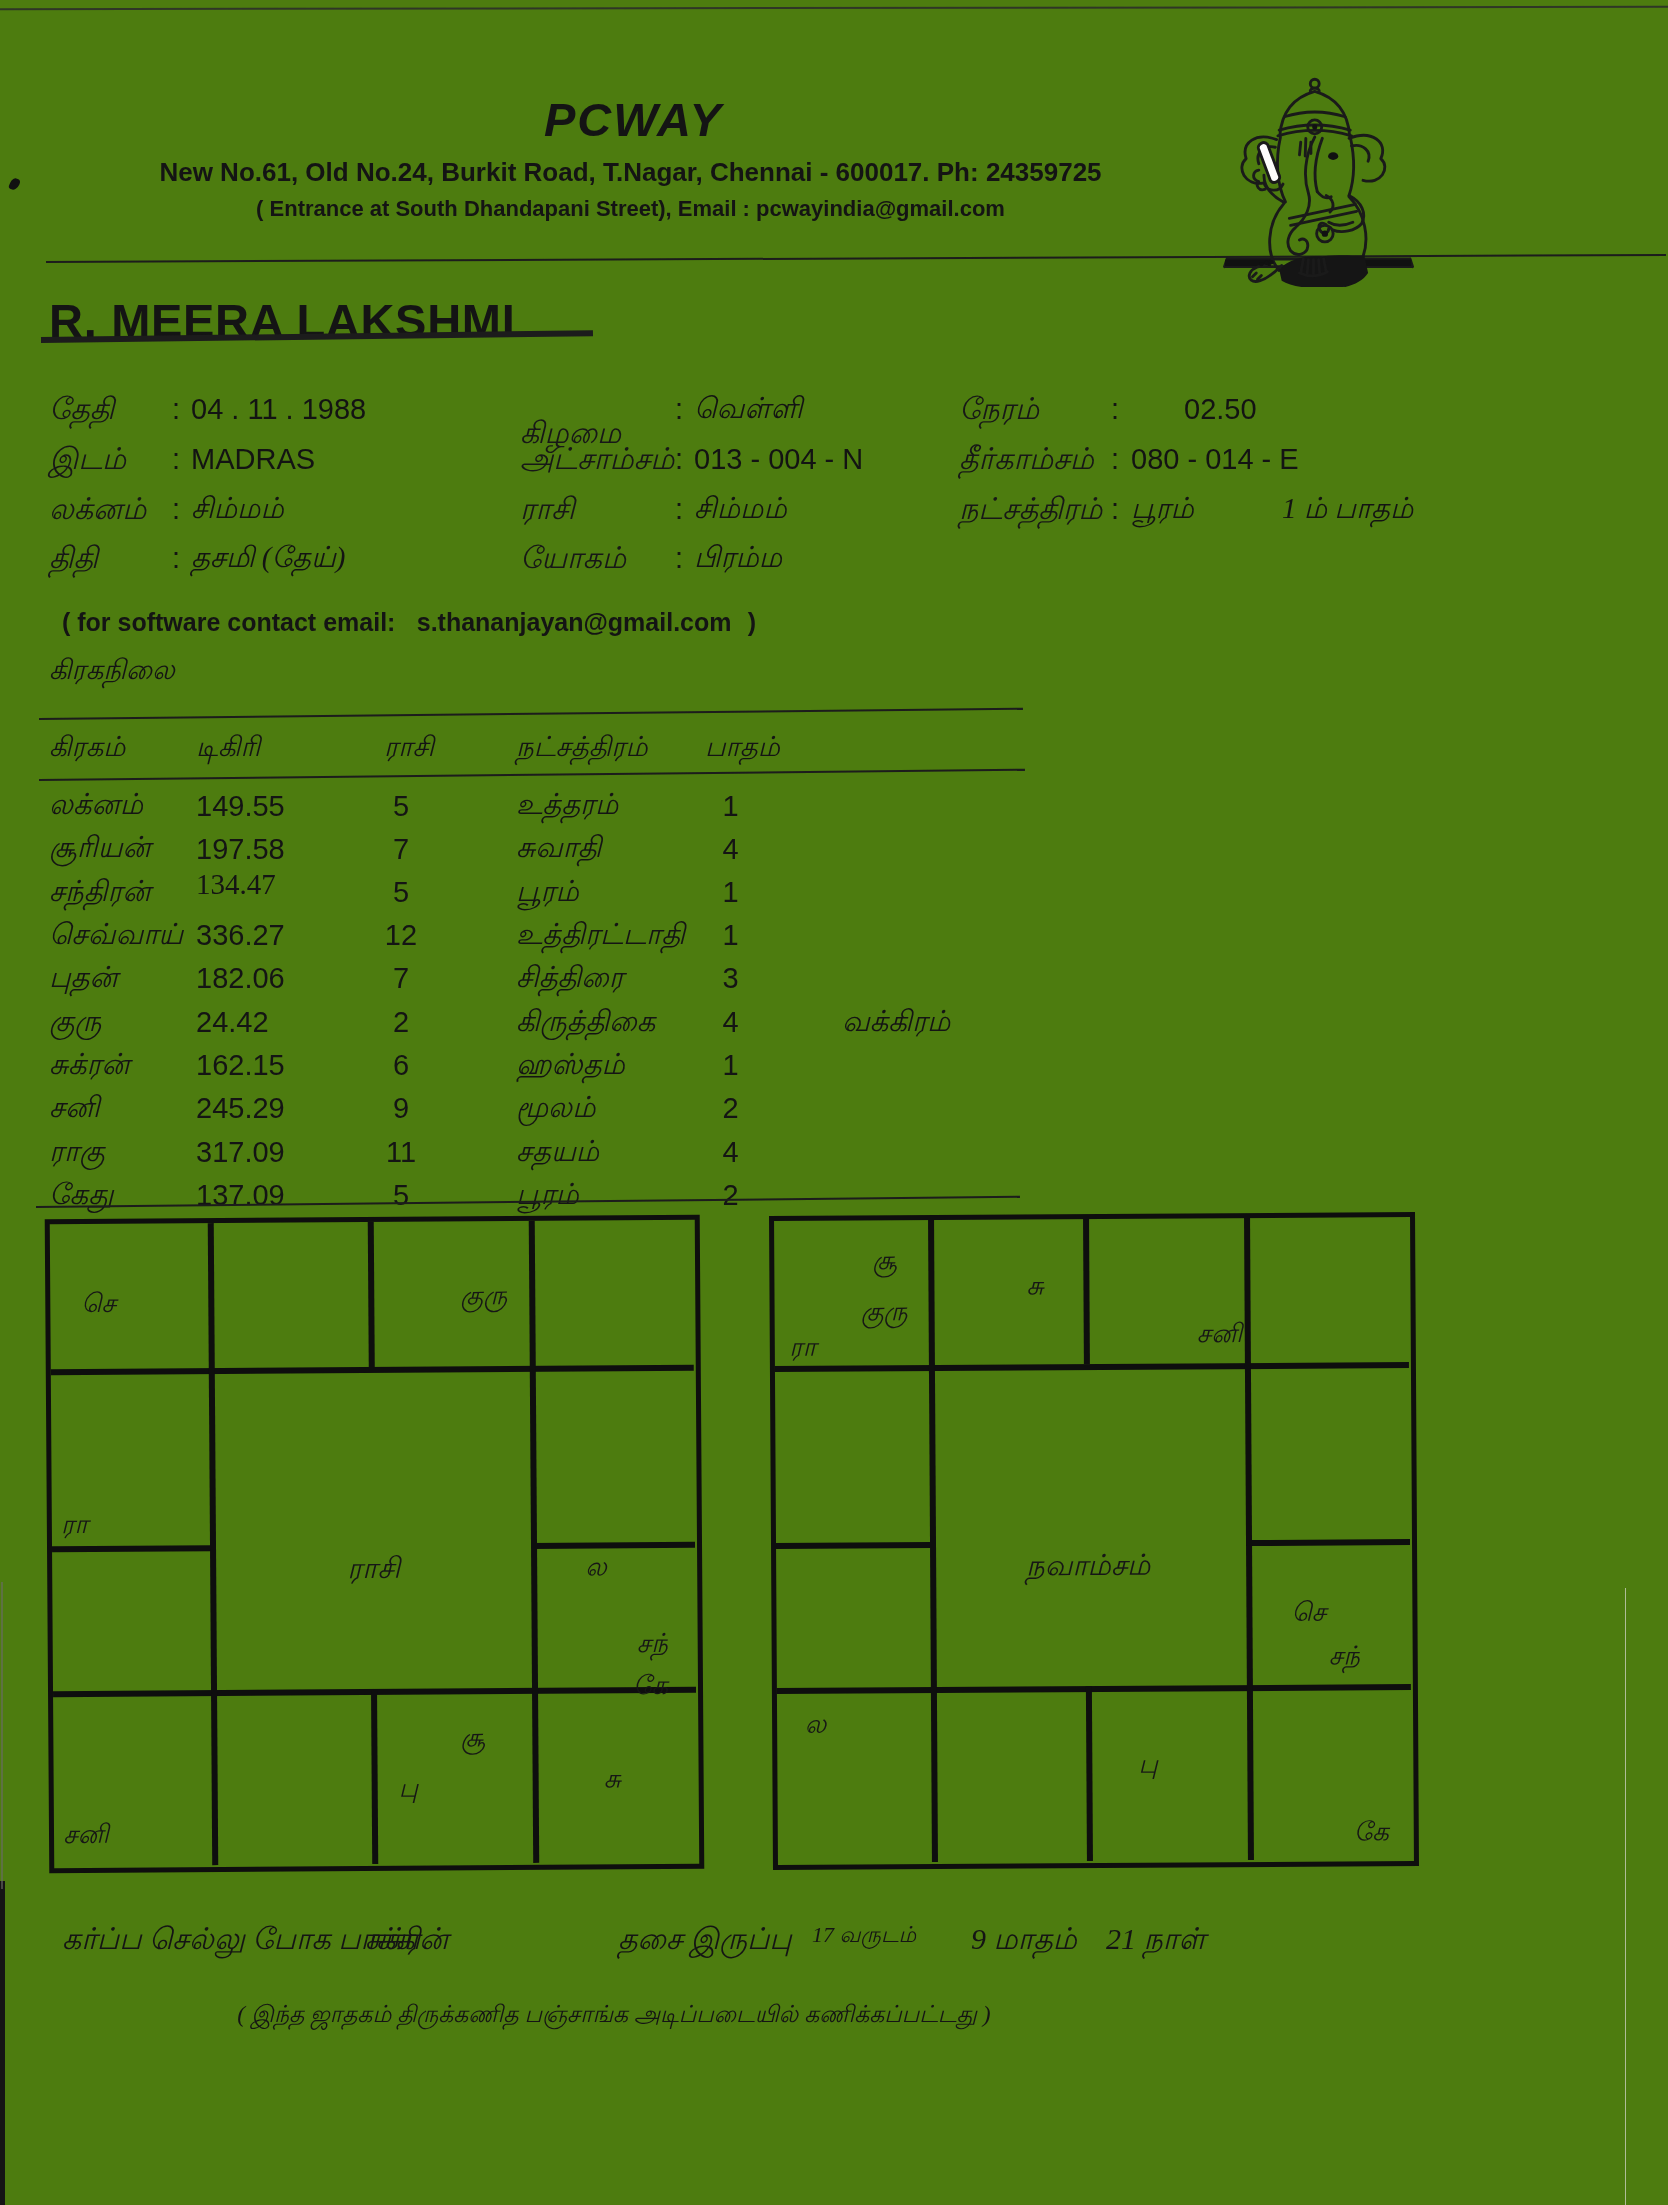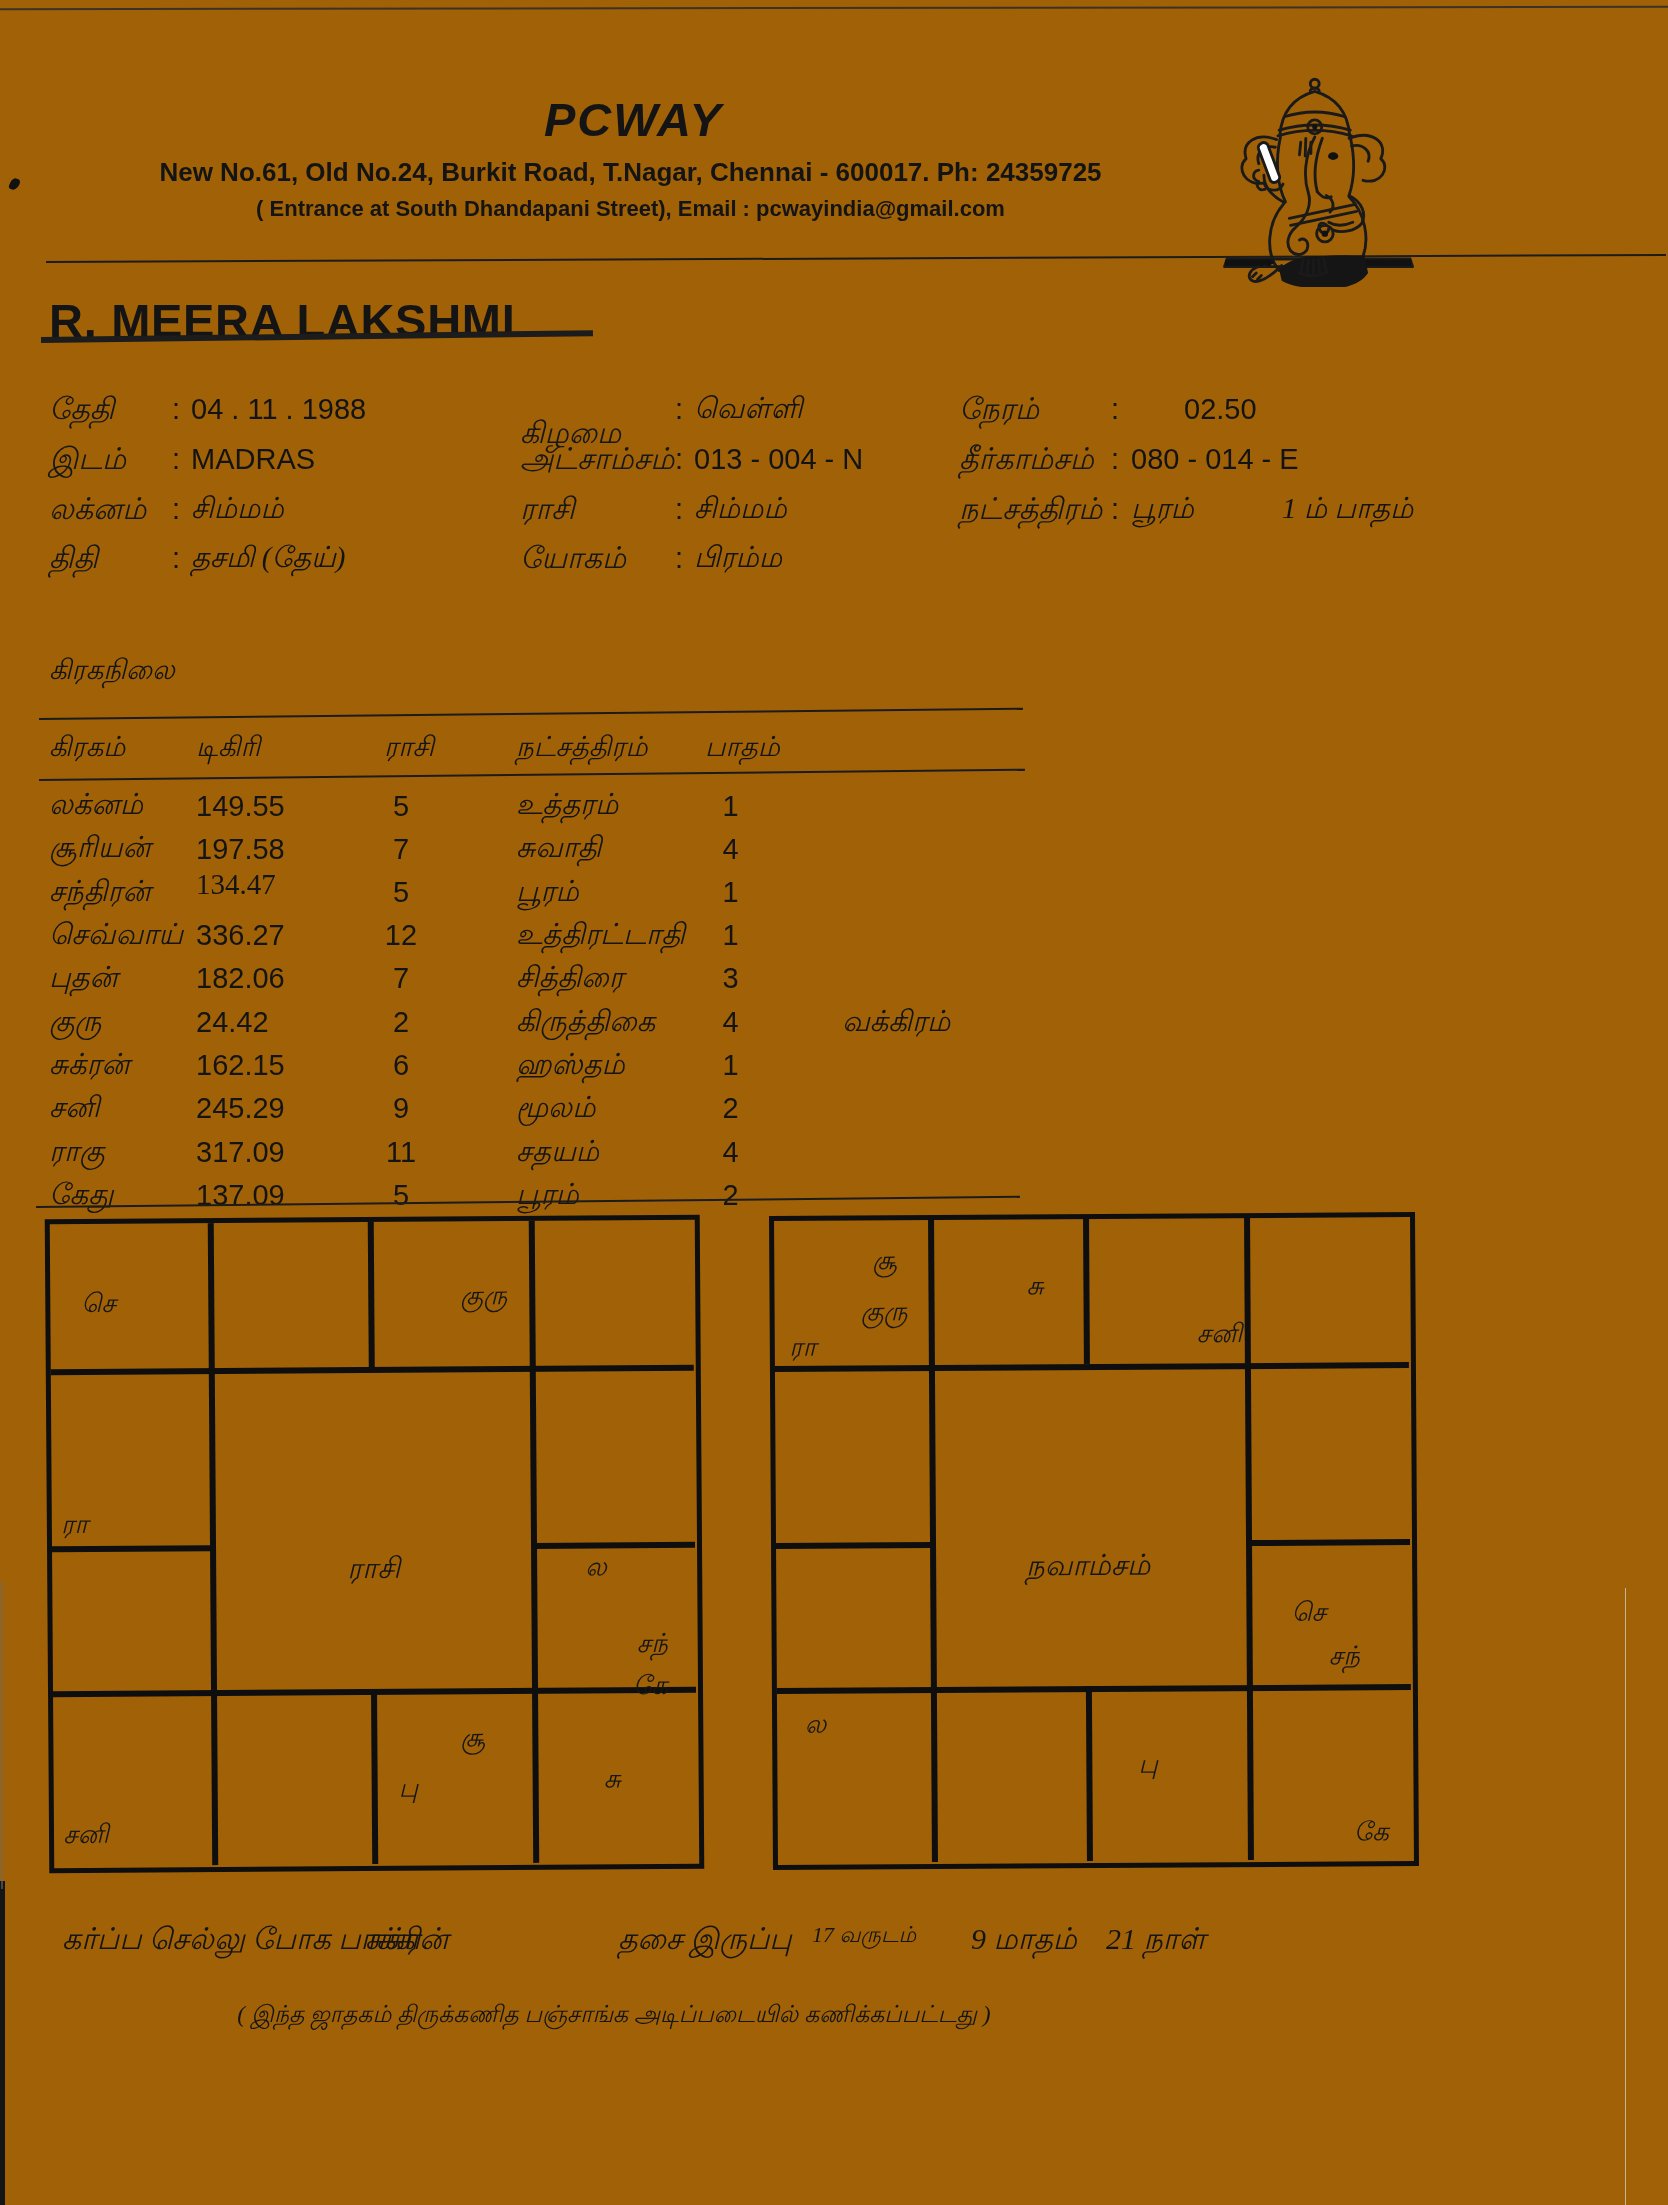--- a/index.html
+++ b/index.html
@@ -1,16 +1,16 @@
 <!DOCTYPE html>
 <html style="font-size:10.5px"><head>
 <meta charset="utf-8">
 <style>
   html,body{margin:0;padding:0;background:#e8e8e6;}
-  .page{position:relative;width:1668px;height:2205px;background:#a16207;overflow:hidden;
+  .page{position:relative;width:1668px;height:2205px;background:#4d7c0f;overflow:hidden;
         color:#141414;font-family:"Liberation Sans","DejaVu Sans",sans-serif;}
   .abs{position:absolute;white-space:nowrap;}
   .ta{font-family:"Liberation Serif","DejaVu Serif",serif;font-style:italic;}
   .en{font-family:"Liberation Sans","DejaVu Sans",sans-serif;}
   .b{font-weight:bold;}
   .rule{position:absolute;background:#1c1c1c;}
   .chart{position:absolute;border:5.9px solid #0e0e0e;box-sizing:border-box;}
   .hl{position:absolute;height:5.9px;background:#0e0e0e;}
   .vl{position:absolute;width:5.9px;background:#0e0e0e;}
   .cl{position:absolute;font-family:"Liberation Serif","DejaVu Serif",serif;
@@ -145,20 +145,25 @@
 
   <div class="abs ta dl" style="left:959px;top:442px;">தீர்காம்சம்</div>
   <div class="abs dv" style="left:1111px;top:443px;">:</div>
   <div class="abs en dv" style="left:1131px;top:443px;">080 - 014 - E</div>
 
   <div class="abs ta dl" style="left:959px;top:492px;">நட்சத்திரம்</div>
   <div class="abs dv" style="left:1111px;top:493px;">:</div>
   <div class="abs ta dv" style="left:1131px;top:492px;">பூரம்</div>
   <div class="abs ta dv" style="left:1282px;top:492px;">1 ம் பாதம்</div>
 
+  <div class="abs en b" style="left:62px;top:608px;font-size:25px;">
+    <span>(  for software contact email:</span>
+    <span style="margin-left:14.4px;">s.thananjayan@gmail.com</span>
+    <span style="margin-left:9.2px;">)</span>
+  </div>
 
   <div class="abs ta tat" style="left:49px;top:654px;">கிரகநிலை</div>
   <div class="rule" style="left:39px;top:718px;width:984px;height:2px;transform:rotate(-0.6deg);transform-origin:left center;"></div>
 
   <div class="abs ta tat" style="left:49px;top:731px;">கிரகம்</div>
   <div class="abs ta tat" style="left:196px;top:731px;">டிகிரி</div>
   <div class="abs ta tat" style="left:384px;top:731px;">ராசி</div>
   <div class="abs ta tat" style="left:516px;top:731px;">நட்சத்திரம்</div>
   <div class="abs ta tat" style="left:705px;top:731px;">பாதம்</div>
   <div class="rule" style="left:39px;top:779px;width:986px;height:2px;transform:rotate(-0.6deg);transform-origin:left center;"></div>

